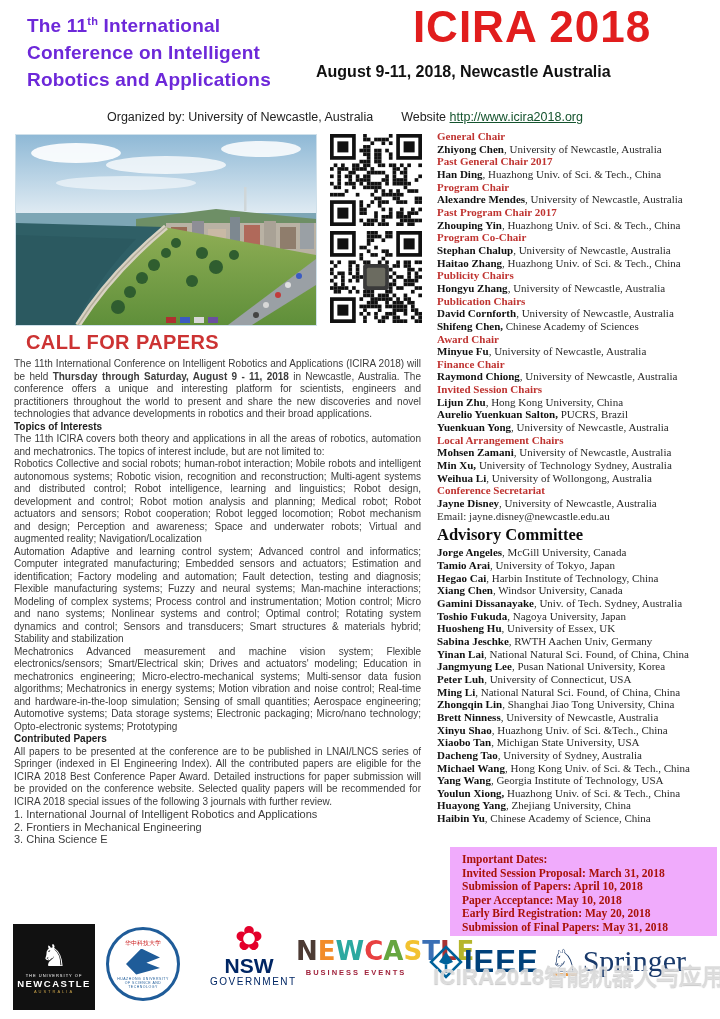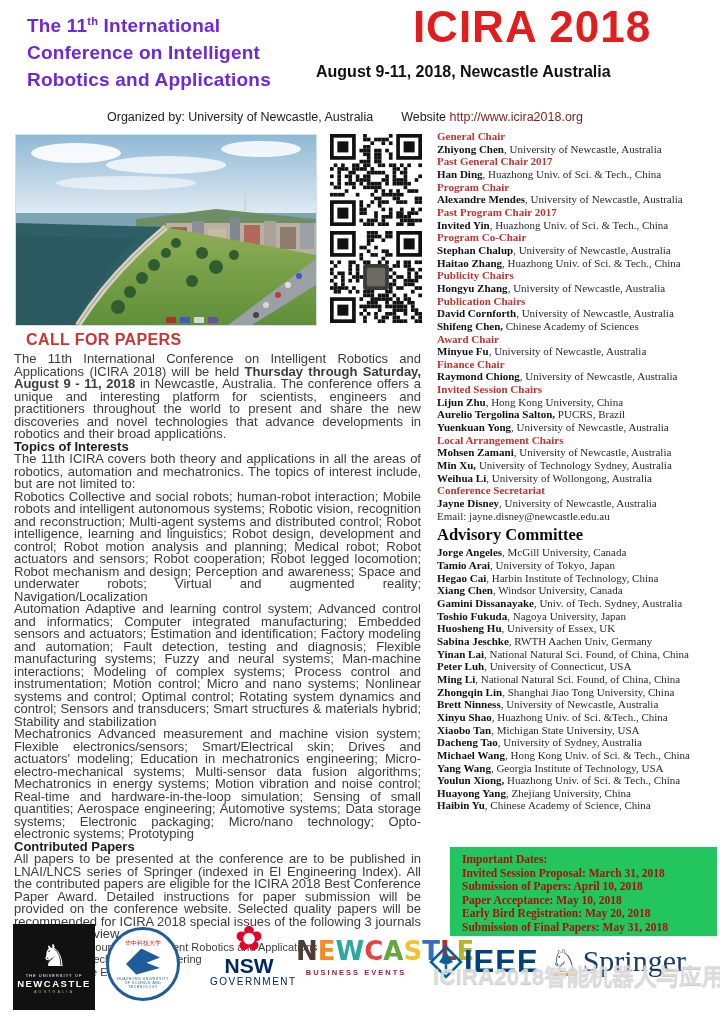--- a/index.html
+++ b/index.html
@@ -10,49 +10,49 @@
   .conf-title{position:absolute;left:27px;top:8px;font-size:19px;font-weight:bold;
               line-height:27px;color:#6d28d9;letter-spacing:.2px;}
   .conf-title sup{font-size:11px;}
   .logo-title{position:absolute;left:348px;top:2px;width:368px;text-align:center;
               font-size:44px;font-weight:bold;color:#e11d1d;letter-spacing:1px;}
   .date-loc{position:absolute;left:316px;top:63px;width:402px;text-align:left;
             font-size:16px;font-weight:bold;color:#111;}
   .organized{position:absolute;left:0;top:110px;width:690px;text-align:center;
              font-size:12.5px;color:#222;}
   .organized .gap{display:inline-block;width:28px;}
-  .weblink{color:#7f1d1d;cursor:pointer;}
+  .weblink{color:#14532d;text-decoration:underline;cursor:pointer;}
 
   
   .photo{position:absolute;left:15px;top:134px;width:302px;height:192px;
          border:1px solid #cfe0ea;box-sizing:border-box;overflow:hidden;}
   .qr{position:absolute;width:92px;height:92px;background:#fff;}
   .qr-1{left:330px;top:134px;}
   .qr-2{left:330px;top:231px;}
 
   
   .cfp{position:absolute;left:14px;top:331px;width:407px;color:#3c3c3c;}
-  .cfp-heading{margin:0 0 4px 12px;font-size:16px;font-weight:bold;color:#cc3333;letter-spacing:.4px;}
-  .cfp p{margin:0;font-size:13px;line-height:12.5px;text-align:justify;}
+  .cfp-heading{margin:0 0 4px 12px;font-size:20px;font-weight:bold;color:#cc3333;letter-spacing:.4px;}
+  .cfp p{margin:0;font-size:10px;line-height:12.5px;text-align:justify;}
   .cfp p.subhead{font-weight:bold;color:#1d1d1d;text-align:left;}
   .cfp .journal-row{font-size:11px;line-height:12.5px;}
 
   
   .rc{position:absolute;left:437px;top:130px;width:281px;color:#1c1c1c;
       font-family:"Liberation Serif",serif;}
   .rc-heading{margin:0 0 1px 0;font-size:16.5px;font-weight:bold;color:#0d0d0d;}
   .rc-heading.adv{margin-top:3px;}
   .mrow{font-size:11px;line-height:12.65px;white-space:nowrap;overflow:hidden;}
   .mr-role{color:#bf3330;font-weight:bold;}
   .mr-name{font-weight:bold;color:#111;}
   .mr-affil{color:#2a2a2a;}
 
   
   .dates{position:absolute;left:450px;top:847px;width:267px;height:89px;
-         background:#22c55e;box-sizing:border-box;padding:6px 4px 0 12px;}
+         background:#f0abfc;box-sizing:border-box;padding:6px 4px 0 12px;}
   .dates .dline{font-family:"Liberation Serif",serif;font-weight:bold;
                 font-size:11.5px;line-height:13.6px;color:#a81208;}
 
   
   .logo{position:absolute;text-align:center;}
   .logo-uon{left:13px;top:924px;width:82px;height:86px;background:#111;color:#fff;
             display:flex;flex-direction:column;align-items:center;justify-content:center;}
   .uon-horse{font-size:30px;line-height:30px;color:#fff;}
   .uon-l1{font-size:4px;letter-spacing:1px;margin-top:2px;}
   .uon-l2{font-size:9.5px;font-weight:bold;letter-spacing:1.5px;}
@@ -617,21 +617,21 @@
         <div class="mrow"><span class="mr-role">Past General Chair 2017</span></div>
 
         <div class="mrow"><span class="mr-name">Han Ding</span><span class="mr-affil">, Huazhong Univ. of Sci. &amp; Tech., China</span></div>
 
         <div class="mrow"><span class="mr-role">Program Chair</span></div>
 
         <div class="mrow"><span class="mr-name">Alexandre Mendes</span><span class="mr-affil">, University of Newcastle, Australia</span></div>
 
         <div class="mrow"><span class="mr-role">Past Program Chair 2017</span></div>
 
-        <div class="mrow"><span class="mr-name">Invited Yin</span><span class="mr-affil">, Huazhong Univ. of Sci. &amp; Tech., China</span></div>
+        <div class="mrow"><span class="mr-name">Zhouping Yin</span><span class="mr-affil">, Huazhong Univ. of Sci. &amp; Tech., China</span></div>
 
         <div class="mrow"><span class="mr-role">Program Co-Chair</span></div>
 
         <div class="mrow"><span class="mr-name">Stephan Chalup</span><span class="mr-affil">, University of Newcastle, Australia</span></div>
 
         <div class="mrow"><span class="mr-name">Haitao Zhang</span><span class="mr-affil">, Huazhong Univ. of Sci. &amp; Tech., China</span></div>
 
         <div class="mrow"><span class="mr-role">Publicity Chairs</span></div>
 
         <div class="mrow"><span class="mr-name">Hongyu Zhang</span><span class="mr-affil">, University of Newcastle, Australia</span></div>
@@ -647,21 +647,21 @@
         <div class="mrow"><span class="mr-name">Minyue Fu</span><span class="mr-affil">, University of Newcastle, Australia</span></div>
 
         <div class="mrow"><span class="mr-role">Finance Chair</span></div>
 
         <div class="mrow"><span class="mr-name">Raymond Chiong</span><span class="mr-affil">, University of Newcastle, Australia</span></div>
 
         <div class="mrow"><span class="mr-role">Invited Session Chairs</span></div>
 
         <div class="mrow"><span class="mr-name">Lijun Zhu</span><span class="mr-affil">, Hong Kong University, China</span></div>
 
-        <div class="mrow"><span class="mr-name">Aurelio Tergolina Salton,</span><span class="mr-affil"> PUCRS, Brazil</span></div>
+        <div class="mrow"><span class="mr-name">Aurelio Yuenkuan Salton,</span><span class="mr-affil"> PUCRS, Brazil</span></div>
 
         <div class="mrow"><span class="mr-name">Yuenkuan Yong</span><span class="mr-affil">, University of Newcastle, Australia</span></div>
 
         <div class="mrow"><span class="mr-role">Local Arrangement Chairs</span></div>
 
         <div class="mrow"><span class="mr-name">Mohsen Zamani</span><span class="mr-affil">, University of Newcastle, Australia</span></div>
 
         <div class="mrow"><span class="mr-name">Min Xu,</span><span class="mr-affil"> University of Technology Sydney, Australia</span></div>
 
         <div class="mrow"><span class="mr-name">Weihua Li</span><span class="mr-affil">, University of Wollongong, Australia</span></div>
@@ -686,20 +686,21 @@
         <div class="mrow"><span class="mr-name">Gamini Dissanayake</span><span class="mr-affil">, Univ. of Tech. Sydney, Australia</span></div>
 
         <div class="mrow"><span class="mr-name">Toshio Fukuda</span><span class="mr-affil">, Nagoya University, Japan</span></div>
 
         <div class="mrow"><span class="mr-name">Huosheng Hu</span><span class="mr-affil">, University of Essex, UK</span></div>
 
         <div class="mrow"><span class="mr-name">Sabina Jeschke</span><span class="mr-affil">, RWTH Aachen Univ, Germany</span></div>
 
         <div class="mrow"><span class="mr-name">Yinan Lai</span><span class="mr-affil">, National Natural Sci. Found, of China, China</span></div>
 
+        <div class="mrow"><span class="mr-name">Jangmyung Lee</span><span class="mr-affil">, Pusan National University, Korea</span></div>
 
         <div class="mrow"><span class="mr-name">Peter Luh</span><span class="mr-affil">, University of Connecticut, USA</span></div>
 
         <div class="mrow"><span class="mr-name">Ming Li</span><span class="mr-affil">, National Natural Sci. Found, of China, China</span></div>
 
         <div class="mrow"><span class="mr-name">Zhongqin Lin</span><span class="mr-affil">, Shanghai Jiao Tong University, China</span></div>
 
         <div class="mrow"><span class="mr-name">Brett Ninness</span><span class="mr-affil">, University of Newcastle, Australia</span></div>
 
         <div class="mrow"><span class="mr-name">Xinyu Shao</span><span class="mr-affil">, Huazhong Univ. of Sci. &amp;Tech., China</span></div>

